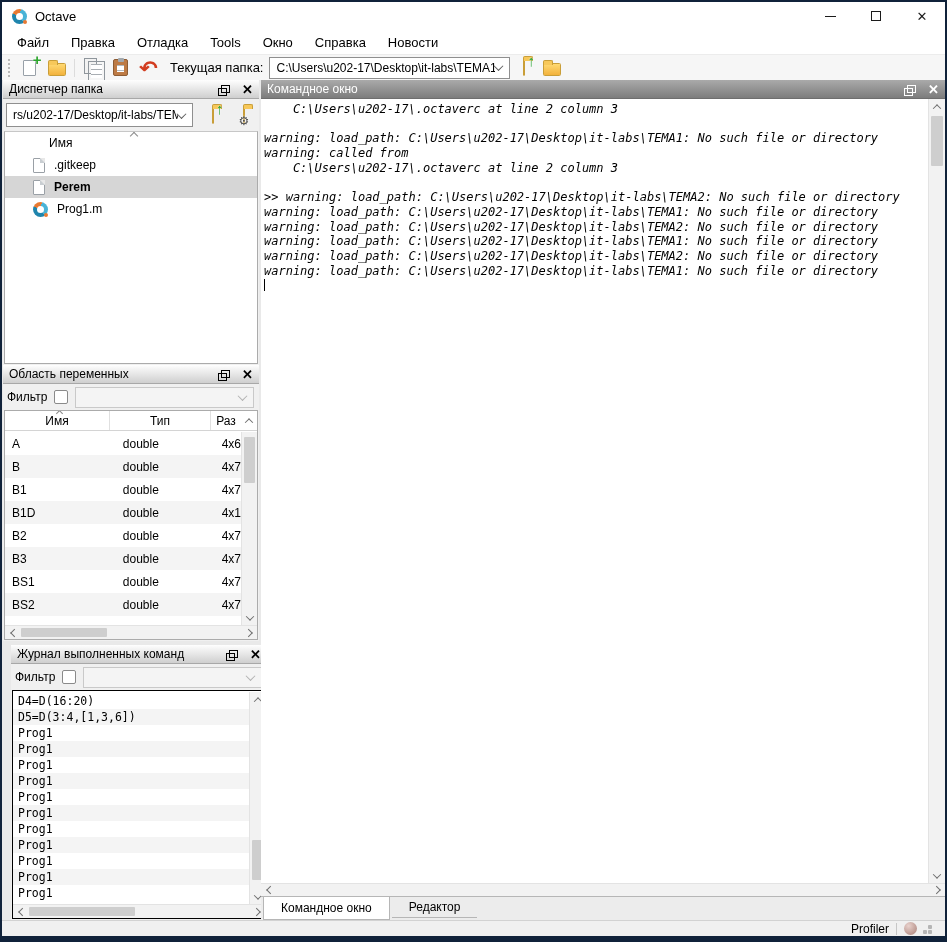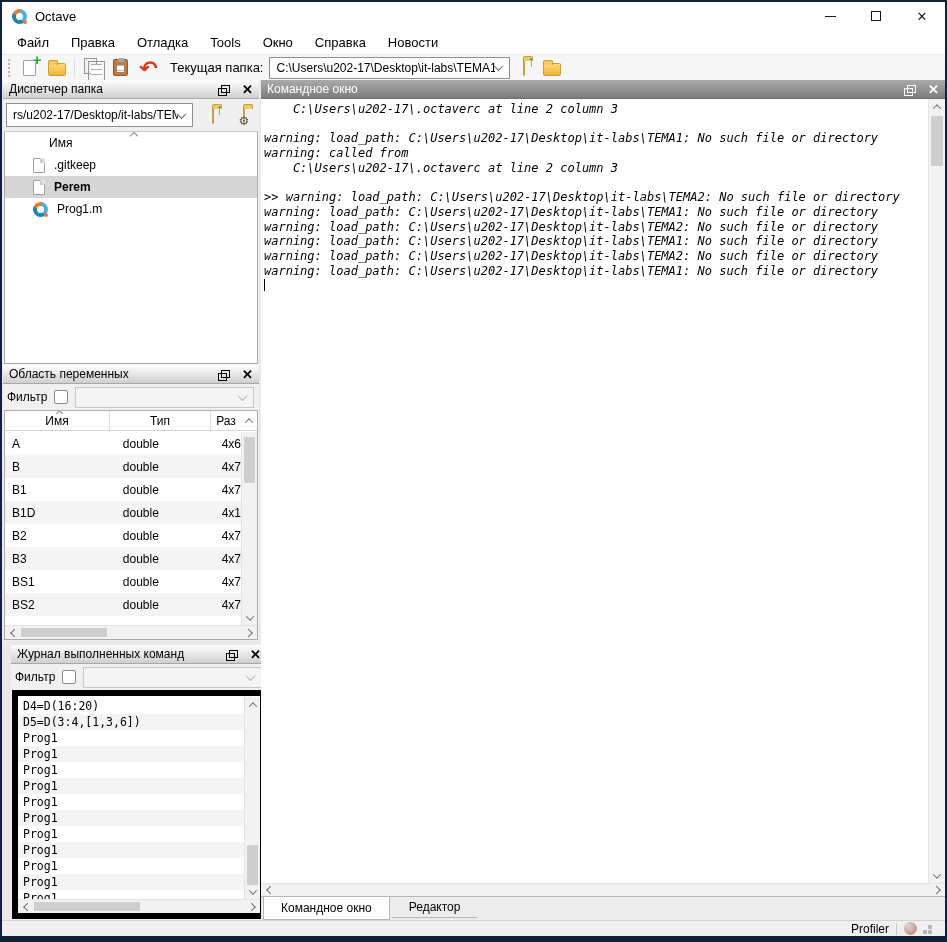--- a/index.html
+++ b/index.html
@@ -137,21 +137,21 @@
   .hscroll .sb-btn{ position:absolute; top:0; width:15px; height:13px; }
   .hscroll .sb-l{ left:0; } .hscroll .sb-r{ right:0; }
   .h-thumb{ position:absolute; top:2px; height:9px; background:#cecece; border-radius:1px; }
 
   .ws-vs{ top:21px; bottom:14px; }
   .ws-vs .v-thumb{ top:5px; height:46px; }
   .ws-up{ position:absolute; right:0; top:0; width:16px; height:20px; }
   .ws-h-thumb{ left:16px; width:86px; }
 
   
-  .hist-list{ flex:1; position:relative; background:#fff; border:6px solid #000000; margin:0 1px 1px 1px; overflow:hidden; }
+  .hist-list{ flex:1; position:relative; background:#fff; border:1px solid #000000; margin:0 1px 1px 1px; overflow:hidden; }
   .hist-rows{ position:absolute; left:0; top:0; right:16px; bottom:14px; overflow:hidden; padding-top:2px; }
   .hist-row{ height:16px; display:flex; align-items:center; padding-left:5px;
     font-family:"DejaVu Sans Mono", monospace; font-size:11.5px; white-space:pre; }
   .hist-row:nth-child(even){ background:#f4f4f4; }
   .hist-vs{ top:1px; bottom:14px; }
   .hist-vs .v-thumb{ top:148px; height:40px; }
   .hist-h-thumb{ left:16px; width:106px; }
 
   
   .cw-body{ flex:1; position:relative; background:#fff; overflow:hidden; }

